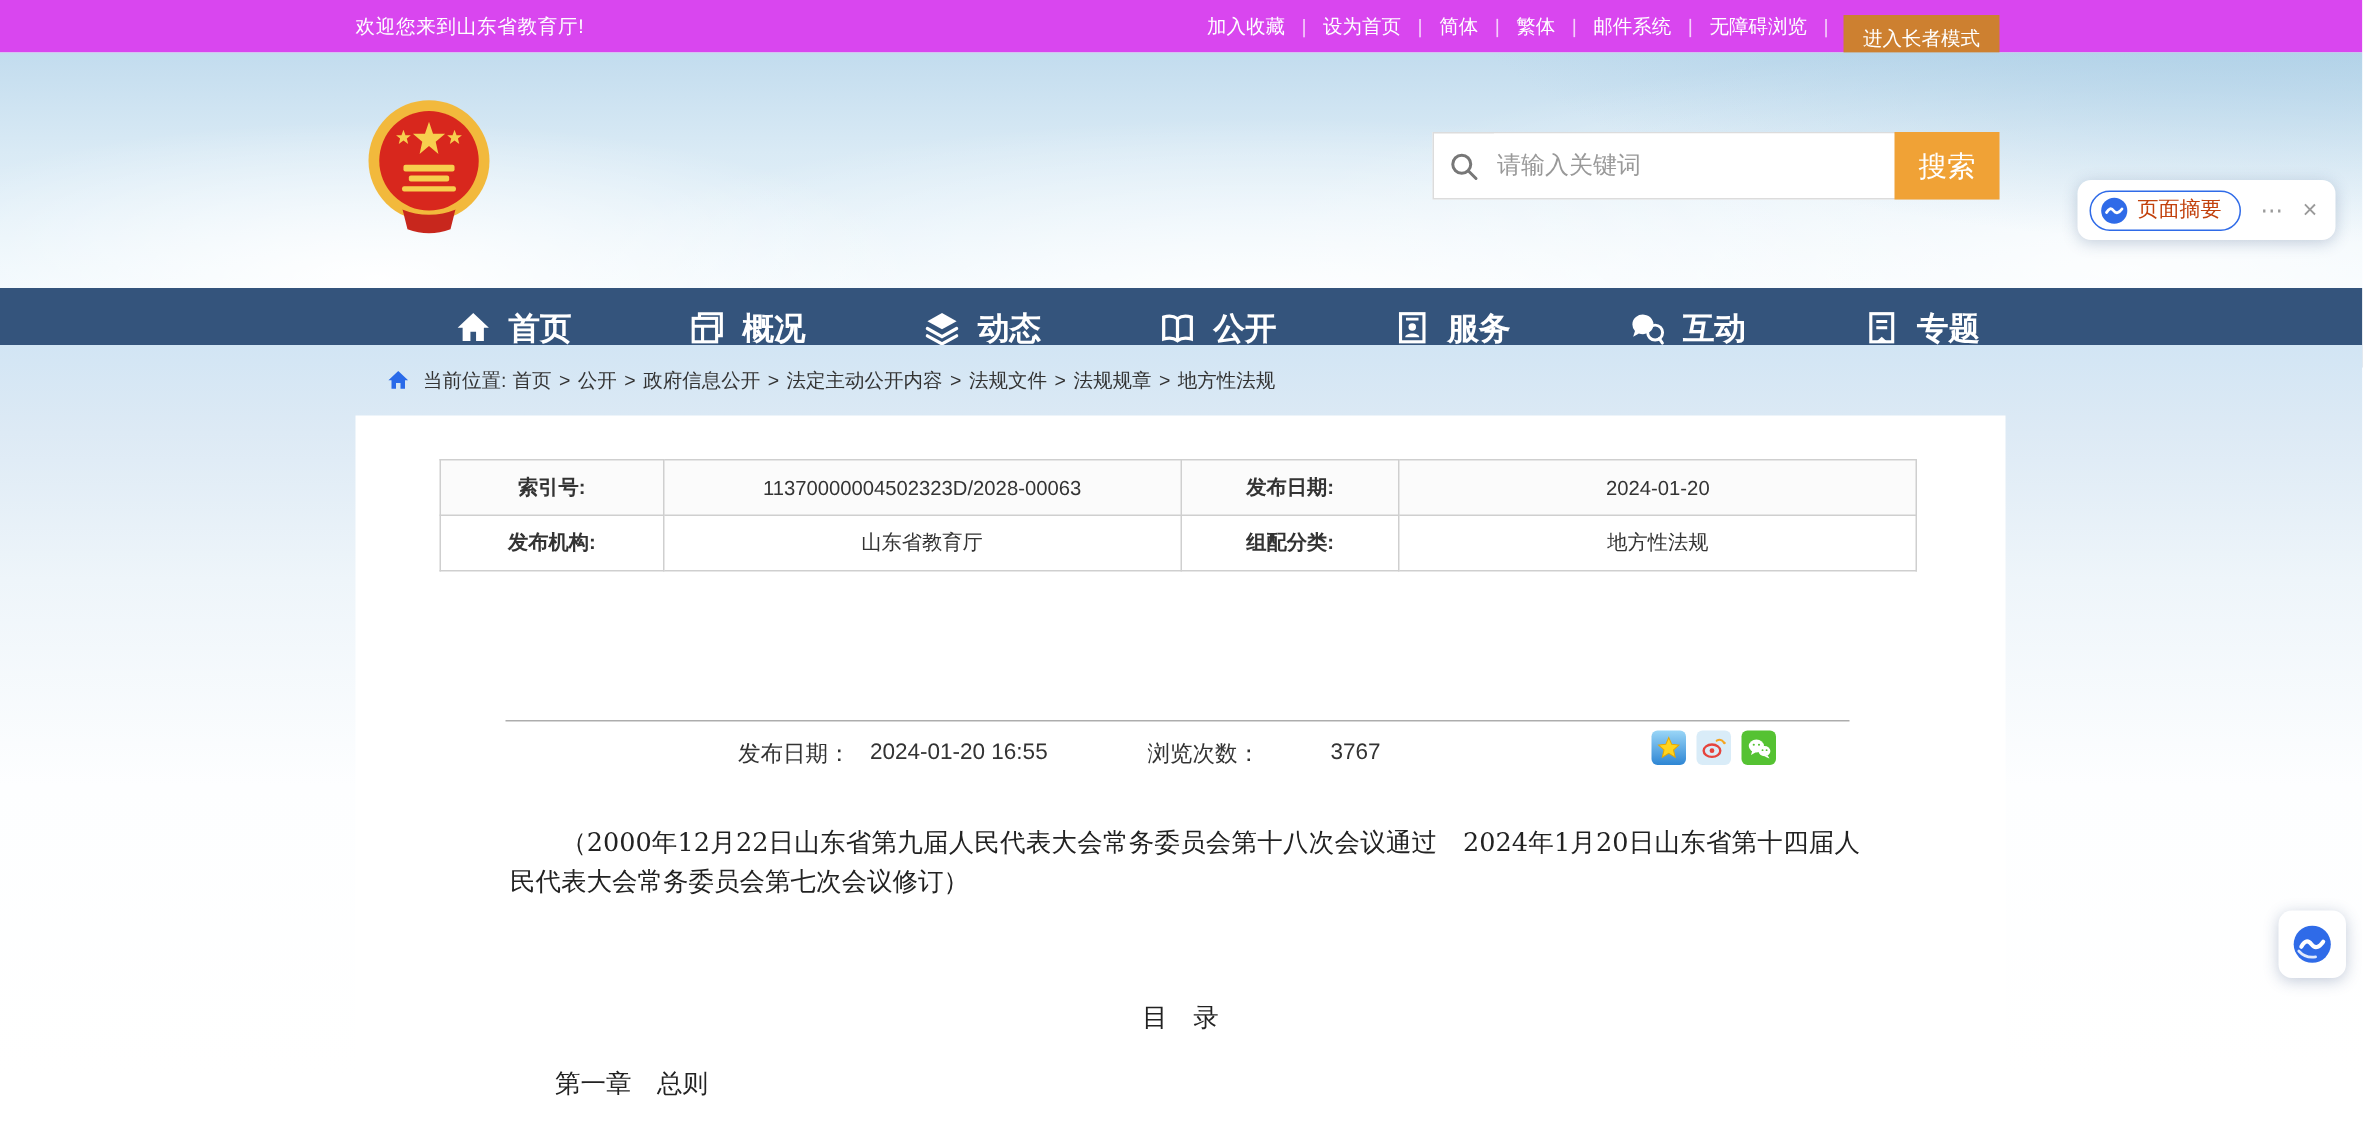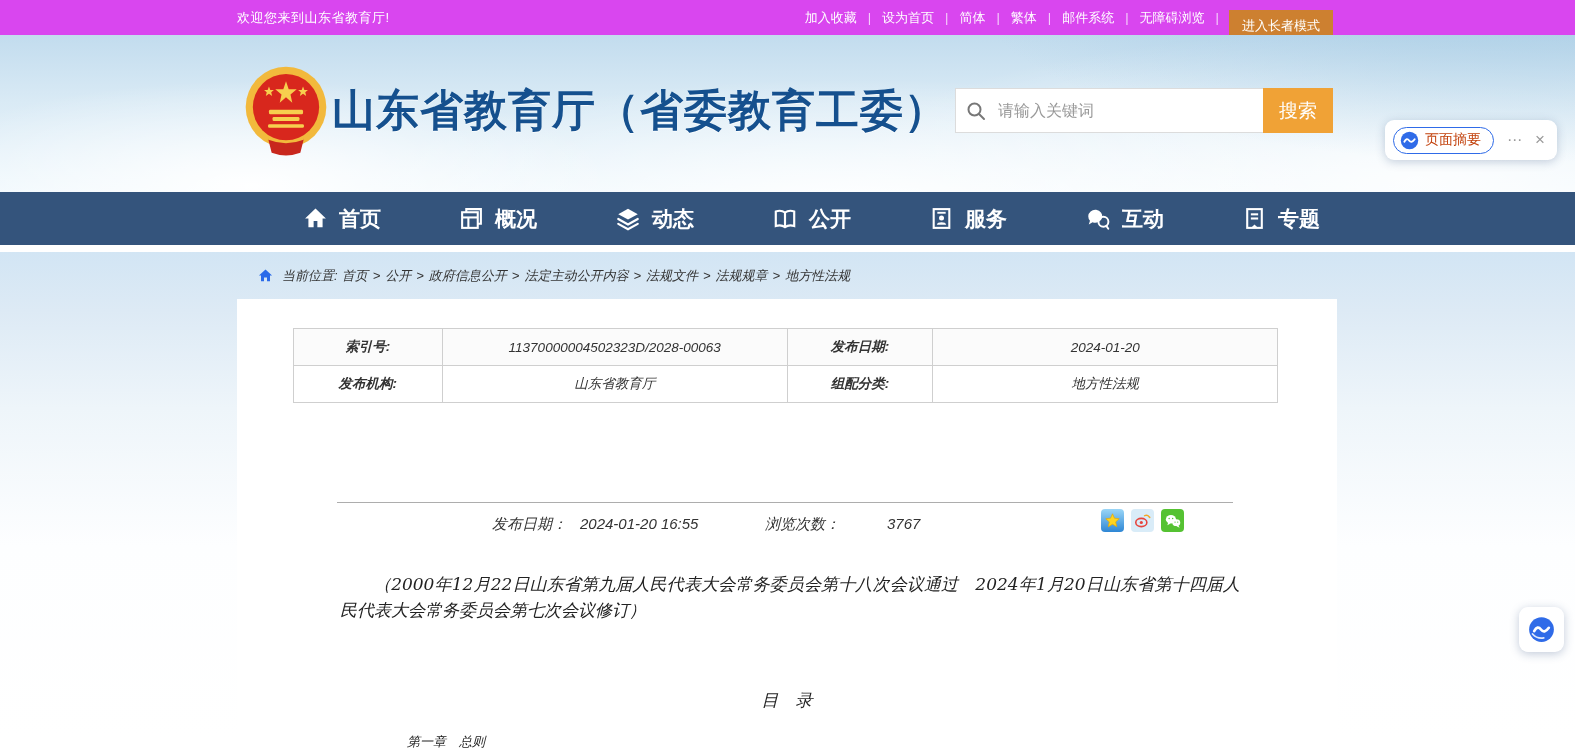--- a/index.html
+++ b/index.html
@@ -50,22 +50,22 @@
 
   
   .navbar{position:absolute;top:192px;left:0;width:100%;height:53px;background:#34547c;}
   .nav-inner{position:absolute;left:303px;right:255px;top:0;height:100%;
              display:flex;justify-content:space-between;align-items:center;}
   .nav-item{display:flex;align-items:center;gap:11px;color:#fff;font-size:21px;
             font-weight:700;cursor:pointer;white-space:nowrap;}
   .nav-item svg{display:block;}
 
   
-  .below{position:absolute;top:252px;left:0;width:100%;height:489px;
-         background:linear-gradient(180deg,#d2e5f4 0%,#ddeaf5 12%,#eef5fa 32%,#fdfeff 60%,#fff 100%);font-style:italic;}
+  .below{position:absolute;top:230px;left:0;width:100%;height:489px;
+         background:linear-gradient(180deg,#d2e5f4 0%,#ddeaf5 12%,#eef5fa 32%,#fdfeff 60%,#fff 100%);}
   .breadcrumb{position:absolute;top:0;left:0;height:47px;width:100%;display:flex;
               align-items:center;font-size:13px;color:#333;}
   .bc-home{margin-left:258px;margin-right:9px;display:flex;align-items:center;cursor:pointer;}
   .bc-prefix{margin-right:4px;}
   .bc-item{cursor:pointer;}
   .bc-item.current{cursor:default;}
   .bc-sep{margin:0 5px;color:#333;}
 
   .card{position:absolute;top:47px;left:237px;width:1100px;height:464px;background:#fff;}
 
@@ -89,21 +89,21 @@
   .share-ic{width:23px;height:23px;border-radius:4px;cursor:pointer;display:flex;
             align-items:center;justify-content:center;}
   .share-qzone{background:linear-gradient(180deg,#9ad6f7,#2e86d4);}
   .share-weibo{background:#d9ecf8;}
   .share-wechat{background:#55c232;}
 
   .article-body{font-family:"DejaVu Serif","Liberation Serif",serif;color:#222;}
   .article-intro{position:absolute;top:272px;left:103px;width:900px;font-size:17px;
                  line-height:26px;text-indent:2em;text-align:justify;}
   .article-toc{position:absolute;top:390px;left:0;width:100%;text-align:center;font-size:17px;}
-  .article-chapter{position:absolute;top:434px;left:133px;font-size:13px;margin-left:37px;}
+  .article-chapter{position:absolute;top:434px;left:133px;font-size:17px;}
 
   
   .float-btn{position:absolute;left:1519px;top:607px;width:45px;height:45px;background:#fff;
              border-radius:9px;box-shadow:0 2px 10px rgba(40,70,120,.28);display:flex;
              align-items:center;justify-content:center;cursor:pointer;}
 </style>
 </head>
 <body>
 
 <div class="page">
@@ -135,21 +135,20 @@
         <polygon fill="#f7cf4e" points="50,18 53,27 62,27 55,33 57,42 50,36 43,42 45,33 38,27 47,27"></polygon>
         <polygon fill="#f7cf4e" points="31,24 32.5,28 36.5,28 33.5,30.5 34.5,34.5 31,32 27.5,34.5 28.5,30.5 25.5,28 29.5,28"></polygon>
         <polygon fill="#f7cf4e" points="69,24 70.5,28 74.5,28 71.5,30.5 72.5,34.5 69,32 65.5,34.5 66.5,30.5 63.5,28 67.5,28"></polygon>
         <rect x="31" y="50" width="38" height="5" rx="1.5" fill="#f7cf4e"></rect>
         <rect x="35" y="58" width="30" height="4.5" rx="1.5" fill="#f7cf4e"></rect>
         <rect x="30" y="66" width="40" height="4" rx="1.5" fill="#f7cf4e"></rect>
         <path d="M30 82 Q50 90 70 82 L66 98 Q50 104 34 98 Z" fill="#c8271d"></path>
         <path d="M30 82 Q50 90 70 82" fill="none" stroke="#f2b93c" stroke-width="2.5"></path>
       </svg>
     </div>
-    <div class="site-title">山东省教育厅（省委教育工委）</div>
 
     <div class="search-box">
       <span class="search-icon">
         <svg width="22" height="22" viewBox="0 0 22 22">
           <circle cx="9.5" cy="9.5" r="6" fill="none" stroke="#777" stroke-width="2"></circle>
           <line x1="14" y1="14" x2="19" y2="19" stroke="#777" stroke-width="2" stroke-linecap="round"></line>
         </svg>
       </span>
       <input class="search-input" value="" placeholder="请输入关键词" style="">
       <button class="search-btn">搜索</button>

